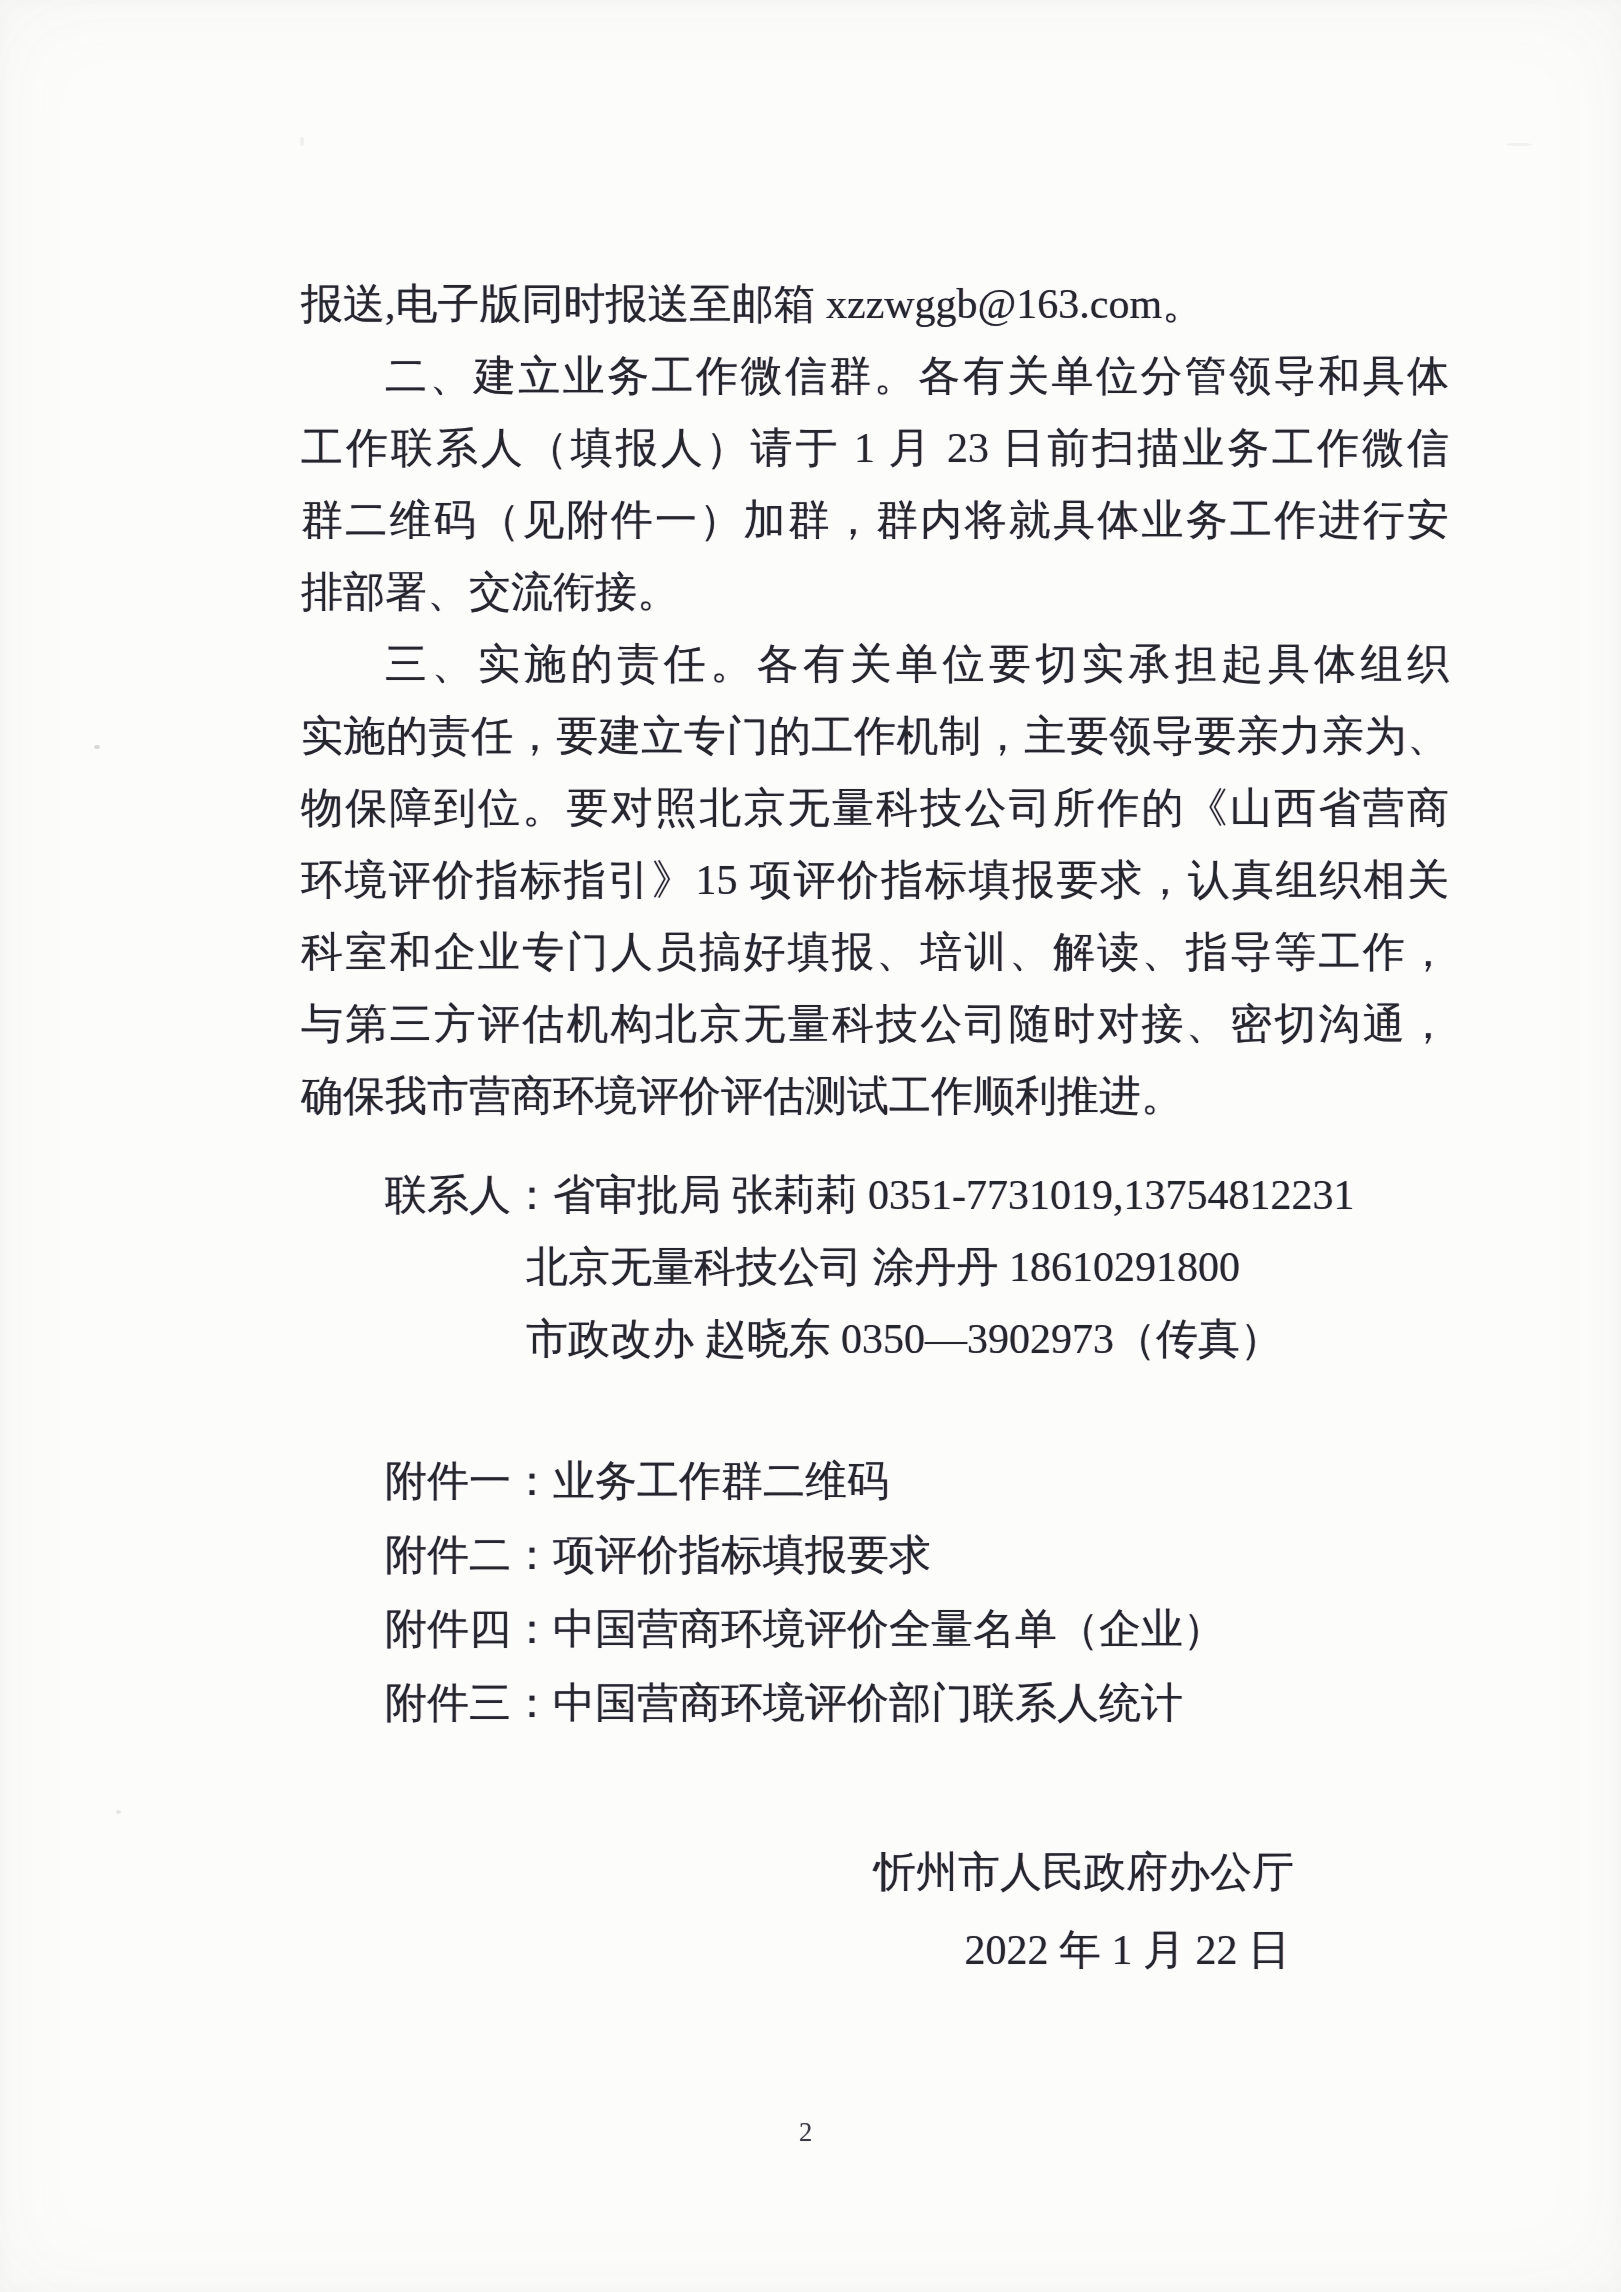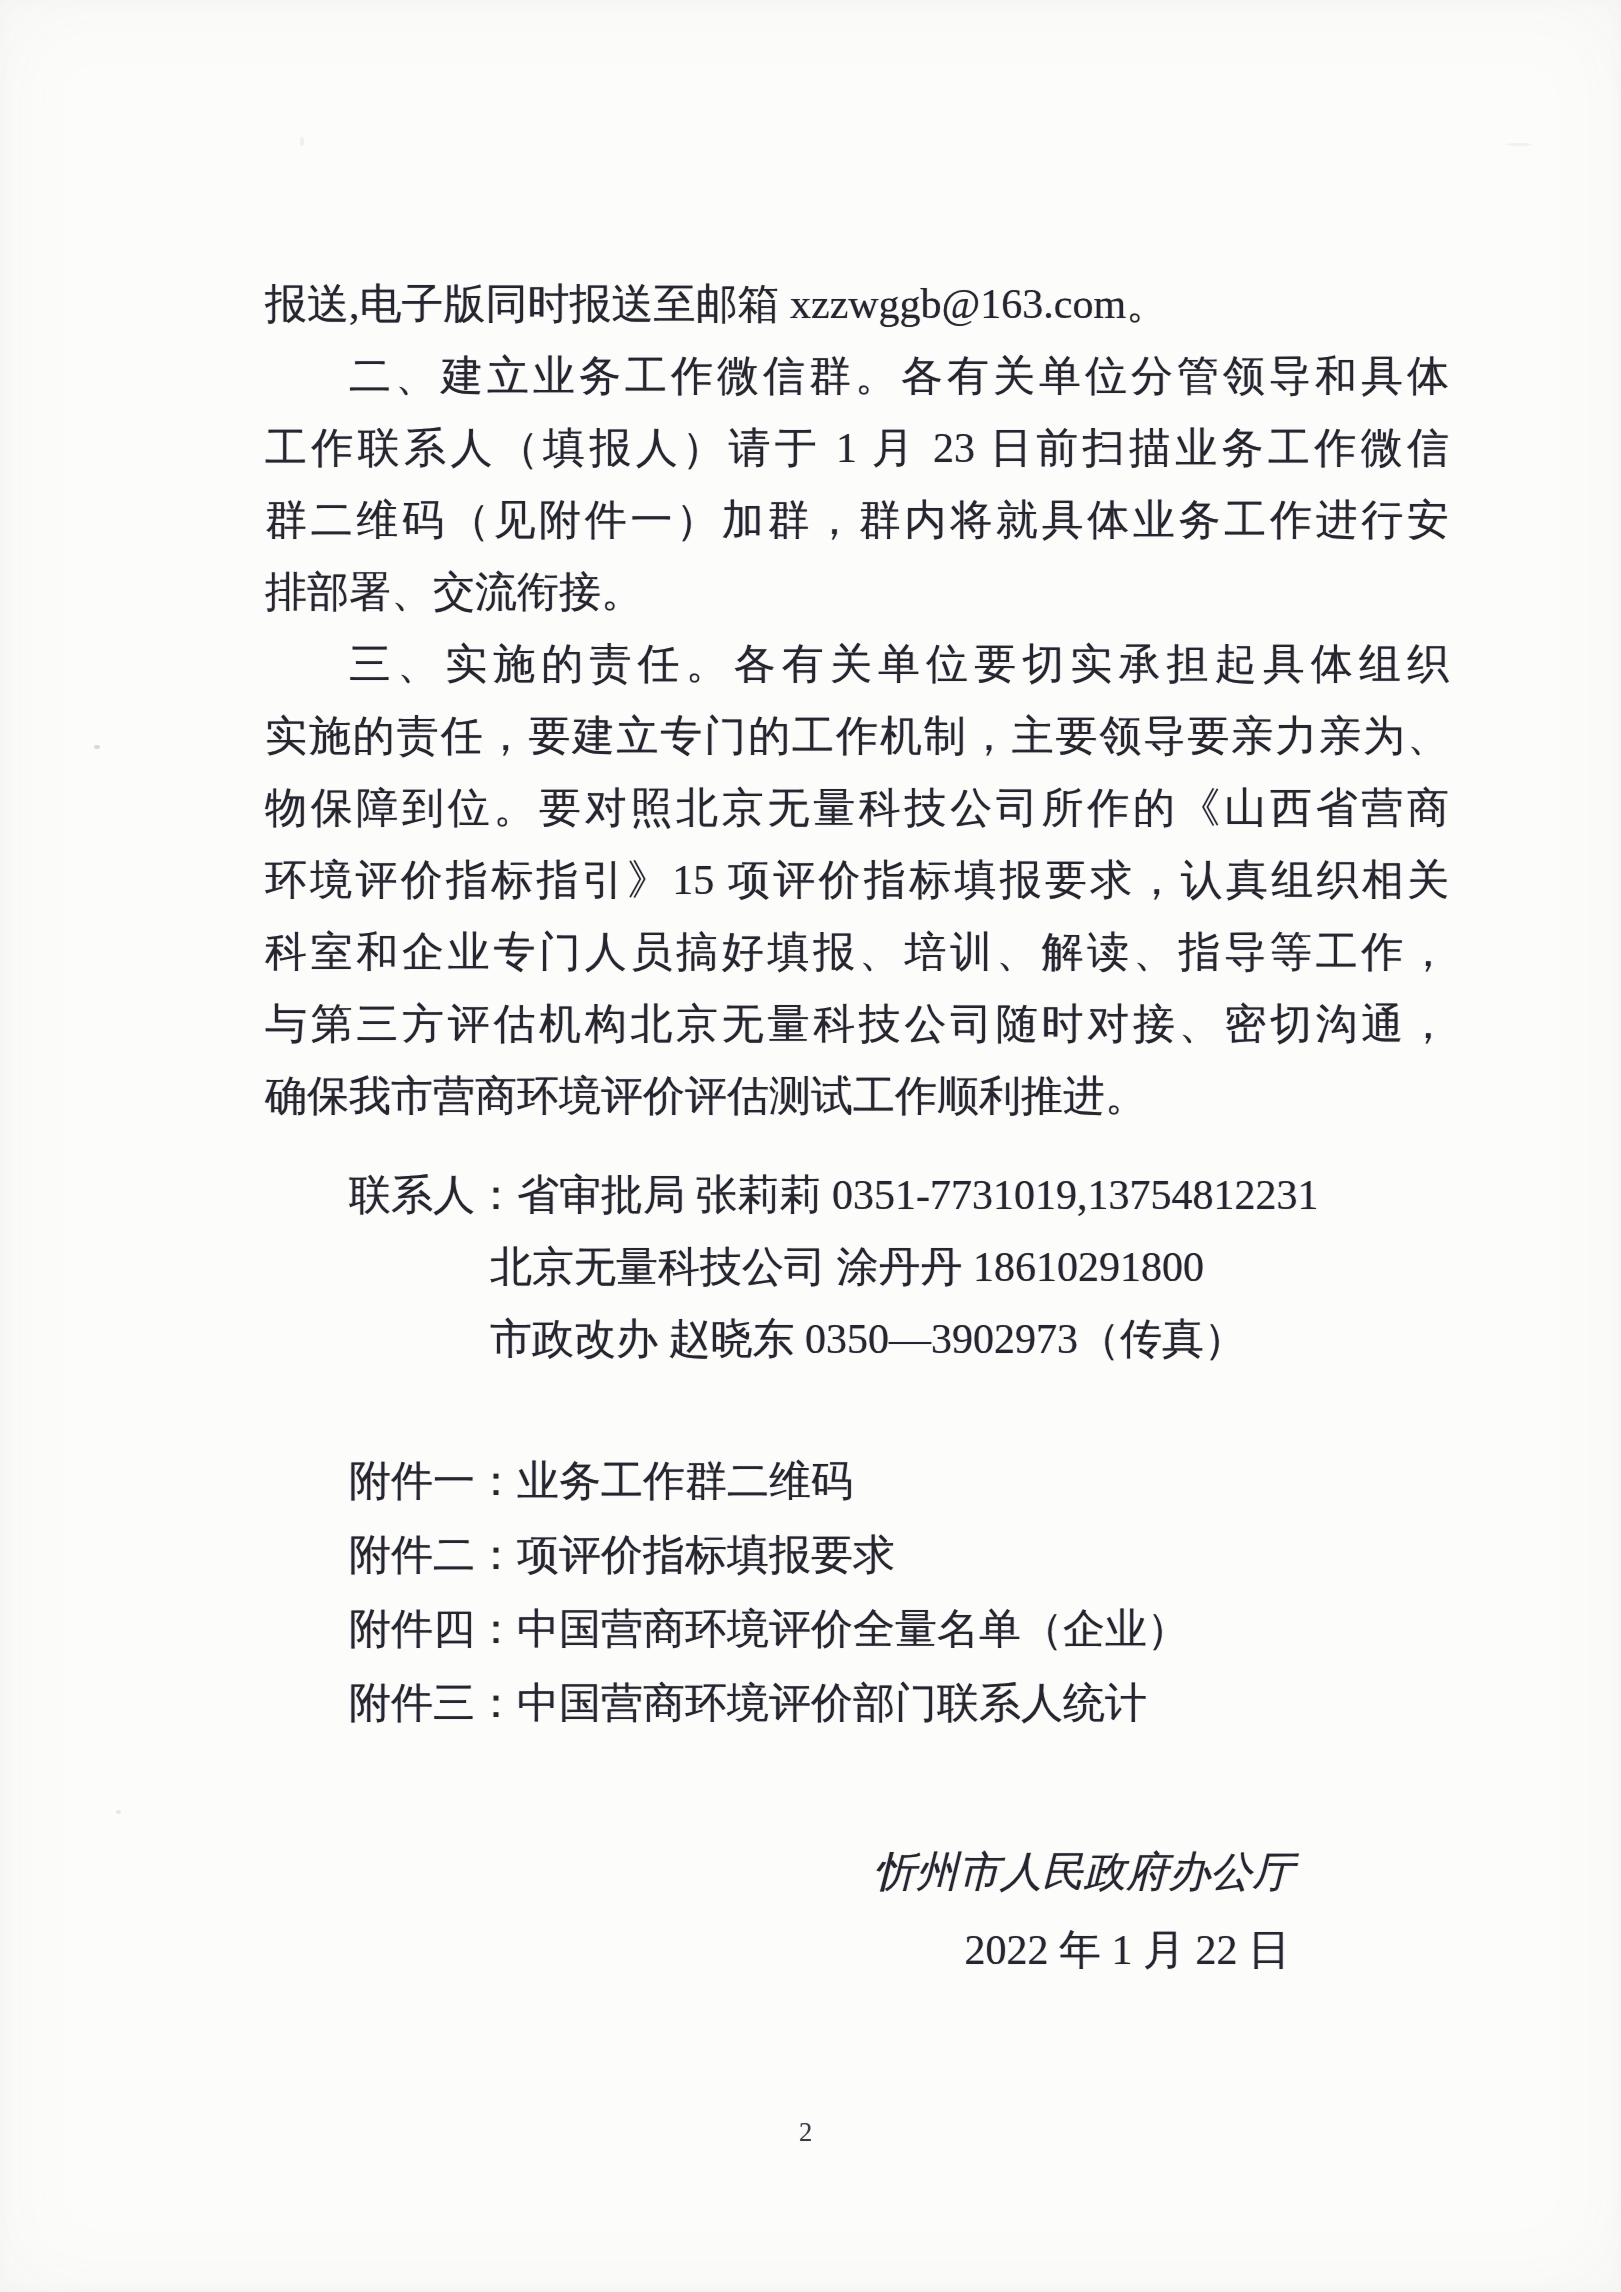--- a/index.html
+++ b/index.html
@@ -13,30 +13,30 @@
   }
   .page::after{
     content:"";position:absolute;inset:0;pointer-events:none;
     box-shadow:inset 0 0 88px rgba(120,120,125,0.05), inset 0 0 13.7px rgba(120,120,125,0.04);
   }
   .content{
     position:absolute;left:265px;top:268px;width:1184px;
     font-size:42px;
     text-shadow:0.7px 0 0.6px rgba(160,45,60,0.14), -0.7px 0 0.6px rgba(45,70,170,0.14), 0 0 1px rgba(35,35,55,0.35);
   }
-  .line{height:72px;line-height:72px;white-space:nowrap;}
+  .line{height:72px;line-height:72px;white-space:nowrap;margin-left:36px;}
   .full{white-space:normal;text-align:justify;text-align-last:justify;text-justify:inter-character;}
   .indent{text-indent:84px;}
   .lead{font-weight:normal;}
   .contact{margin-top:26.5px;}
   .hang{padding-left:225px;}
   .attach{margin-top:69px;}
   .attach .line{height:74px;line-height:74px;text-indent:84px;}
   .signature{margin-top:93px;text-align:right;}
-  .sig-agency{height:78px;line-height:78px;padding-right:155px;white-space:nowrap;font-style:italic;}
+  .sig-agency{height:78px;line-height:78px;padding-right:155px;white-space:nowrap;}
   .sig-date{height:78px;line-height:78px;padding-right:159px;white-space:nowrap;}
   .page-number{
     position:absolute;left:0;right:9.8px;top:2117px;text-align:center;
     font-size:26.5px;color:#3b3b45;
     text-shadow:0 0 1px rgba(35,35,55,0.35);
   }
   .speck{position:absolute;border-radius:50%;background:rgba(90,90,100,0.22);}
   .speck.s1{left:94px;top:745px;width:5.9px;height:3.9px;}
   .speck.s2{left:300px;top:137px;width:3.9px;height:8.8px;opacity:.35;}
   .speck.s3{left:1506px;top:143px;width:25.5px;height:2.9px;opacity:.3;}

